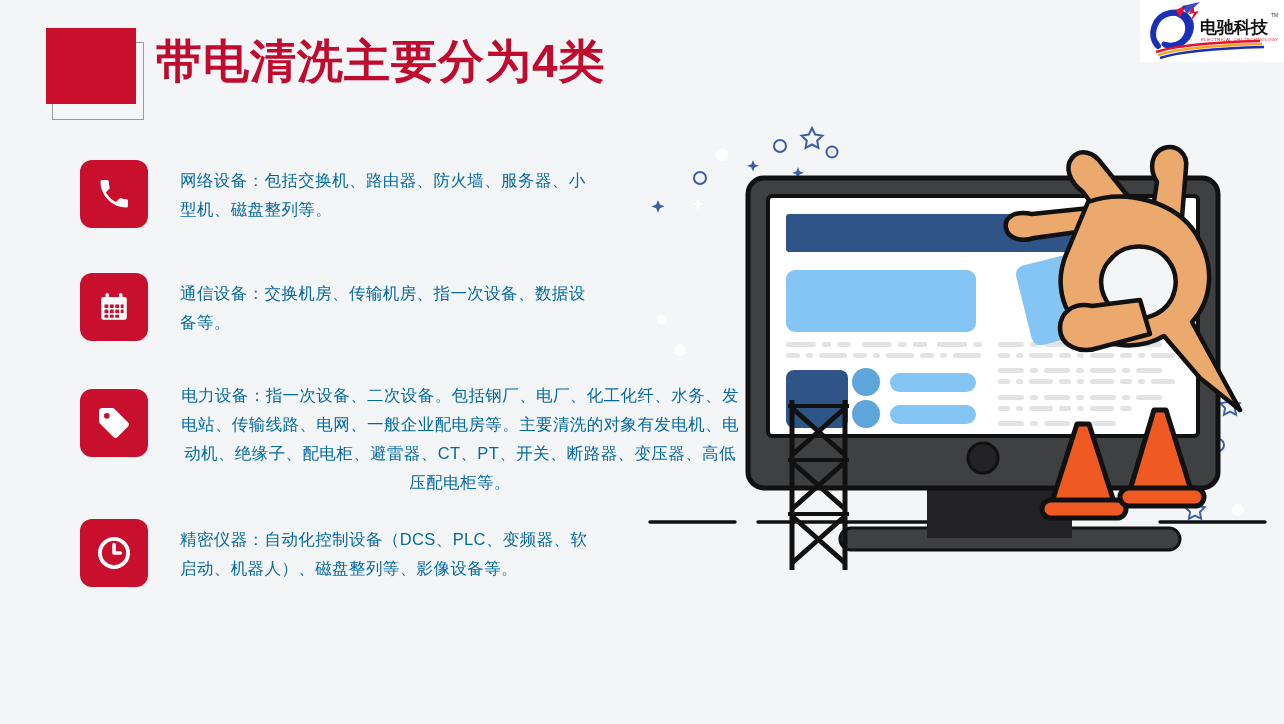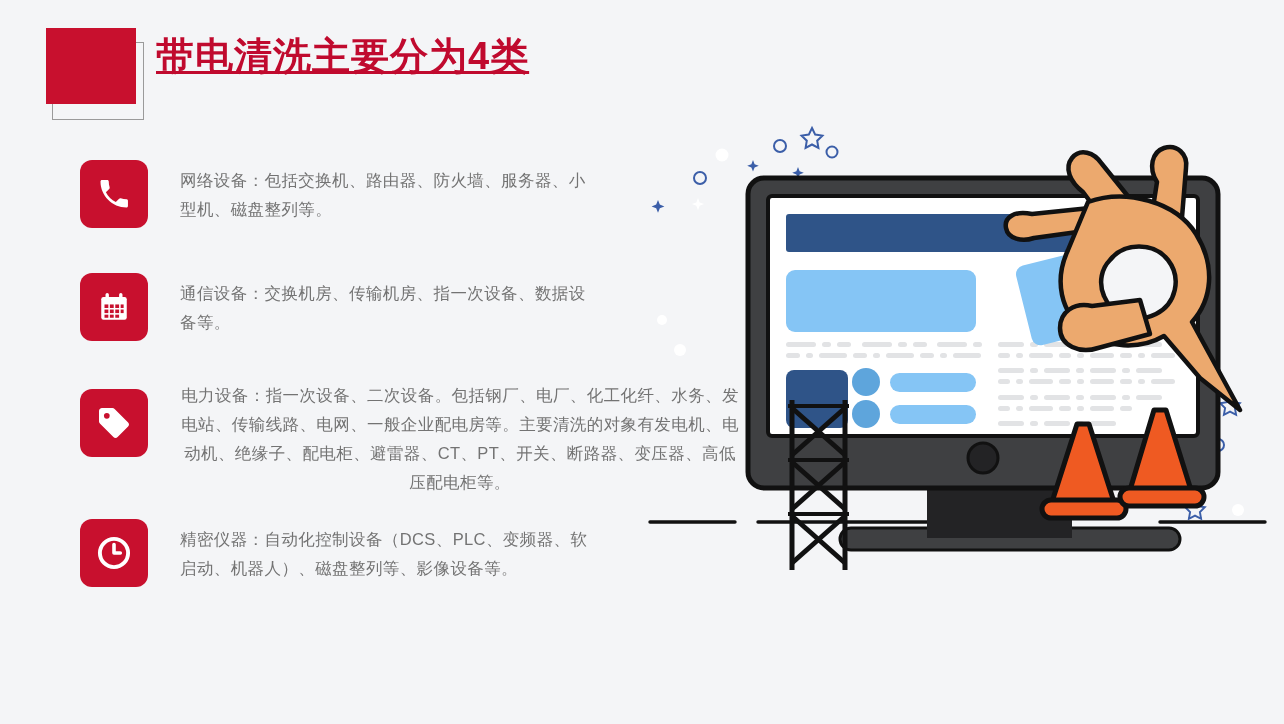--- a/index.html
+++ b/index.html
@@ -23,54 +23,73 @@
   .title-sq-outline{
     position:absolute;left:6px;top:14px;width:90px;height:76px;
     border:1.5px solid #9a9a9a;background:transparent;
   }
   .title-sq{
     position:absolute;left:0px;top:0px;width:90px;height:76px;
     background:#c8102e;
   }
   .title-text{
     position:absolute;left:110px;top:6px;
-    color:#c00a2e;font-size:38px;font-weight:bold;letter-spacing:1px;
-    white-space:nowrap;line-height:1.2;text-decoration:underline;
+    color:#c00a2e;font-size:46px;font-weight:bold;letter-spacing:1px;
+    white-space:nowrap;line-height:1.2;
   }
 
   
   .bullets{position:absolute;left:80px;top:160px;width:660px;}
   .bullet{position:absolute;display:block;}
   .b-icon{
     position:absolute;left:0;top:0;width:68px;height:68px;
     background:#c8102e;border-radius:12px;
     display:flex;align-items:center;justify-content:center;
   }
   .b-icon svg{display:block;}
   .b-text{
     position:absolute;left:100px;top:6px;
-    font-size:16.5px;color:#737373;line-height:29px;
+    font-size:16.5px;color:#0369a1;line-height:29px;
     letter-spacing:.4px;
   }
   .bullet-0{left:0;top:0;}
   .bullet-1{left:0;top:113px;}
   .bullet-2{left:0;top:229px;}
   .bullet-3{left:0;top:359px;}
   .bullet-0 .b-text,.bullet-1 .b-text,.bullet-3 .b-text{width:420px;}
   .bullet-2 .b-text{width:560px;top:-8px;text-align:center;}
 
   
   .illo{position:absolute;left:640px;top:110px;width:644px;height:480px;}
   .illo svg{position:absolute;left:0;top:0;}
 </style>
 </head>
 <body>
 
 <div class="slide">
 
+  <div class="logo">
+    <svg class="logo-inner" width="144" height="62" viewBox="0 0 144 62">
+
+      <path d="M18 46 C8 36, 14 16, 30 13 C44 10, 54 20, 50 32 C47 42, 36 48, 26 45" fill="none" stroke="#1a2fb8" stroke-width="6" stroke-linecap="round"></path>
+      <path d="M30 13 C42 12, 50 22, 47 33 C44 43, 33 48, 24 44" fill="none" stroke="#1a2fb8" stroke-width="5" stroke-linecap="round"></path>
+      <path d="M36 10 L46 5 L40 18 Z" fill="#e8112d"></path>
+      <path d="M42 6 L60 2 L47 14 Z" fill="#1a2fb8" opacity=".85"></path>
+
+      <path d="M54 4 L49 14 L54 13 L50 22 L59 11 L54 12 Z" fill="#e8112d"></path>
+
+      <path d="M16 52 C40 44, 80 42, 120 41" fill="none" stroke="#e8112d" stroke-width="2.4"></path>
+      <path d="M18 55 C42 47, 82 45, 122 44" fill="none" stroke="#f5a623" stroke-width="2.4"></path>
+      <path d="M20 58 C44 50, 84 48, 124 47" fill="none" stroke="#1a2fb8" stroke-width="2.4"></path>
+
+      <text x="60" y="33" font-family="Liberation Sans, sans-serif" font-size="17" font-weight="bold" fill="#111">电驰科技</text>
+      <text x="61" y="41" font-family="Liberation Sans, sans-serif" font-size="4.4" letter-spacing=".4" fill="#e8112d">ELECTRICAL CHI TECHNOLOGY</text>
+      <text x="131" y="17" font-family="Liberation Sans, sans-serif" font-size="5" fill="#333">TM</text>
+    </svg>
+  </div>
 
   <div class="title-block">
     <div class="title-sq-outline"></div>
     <div class="title-sq"></div>
     <div class="title-text">带电清洗主要分为4类</div>
   </div>
 
   <div class="bullets">
 
     <div class="bullet bullet-0">

